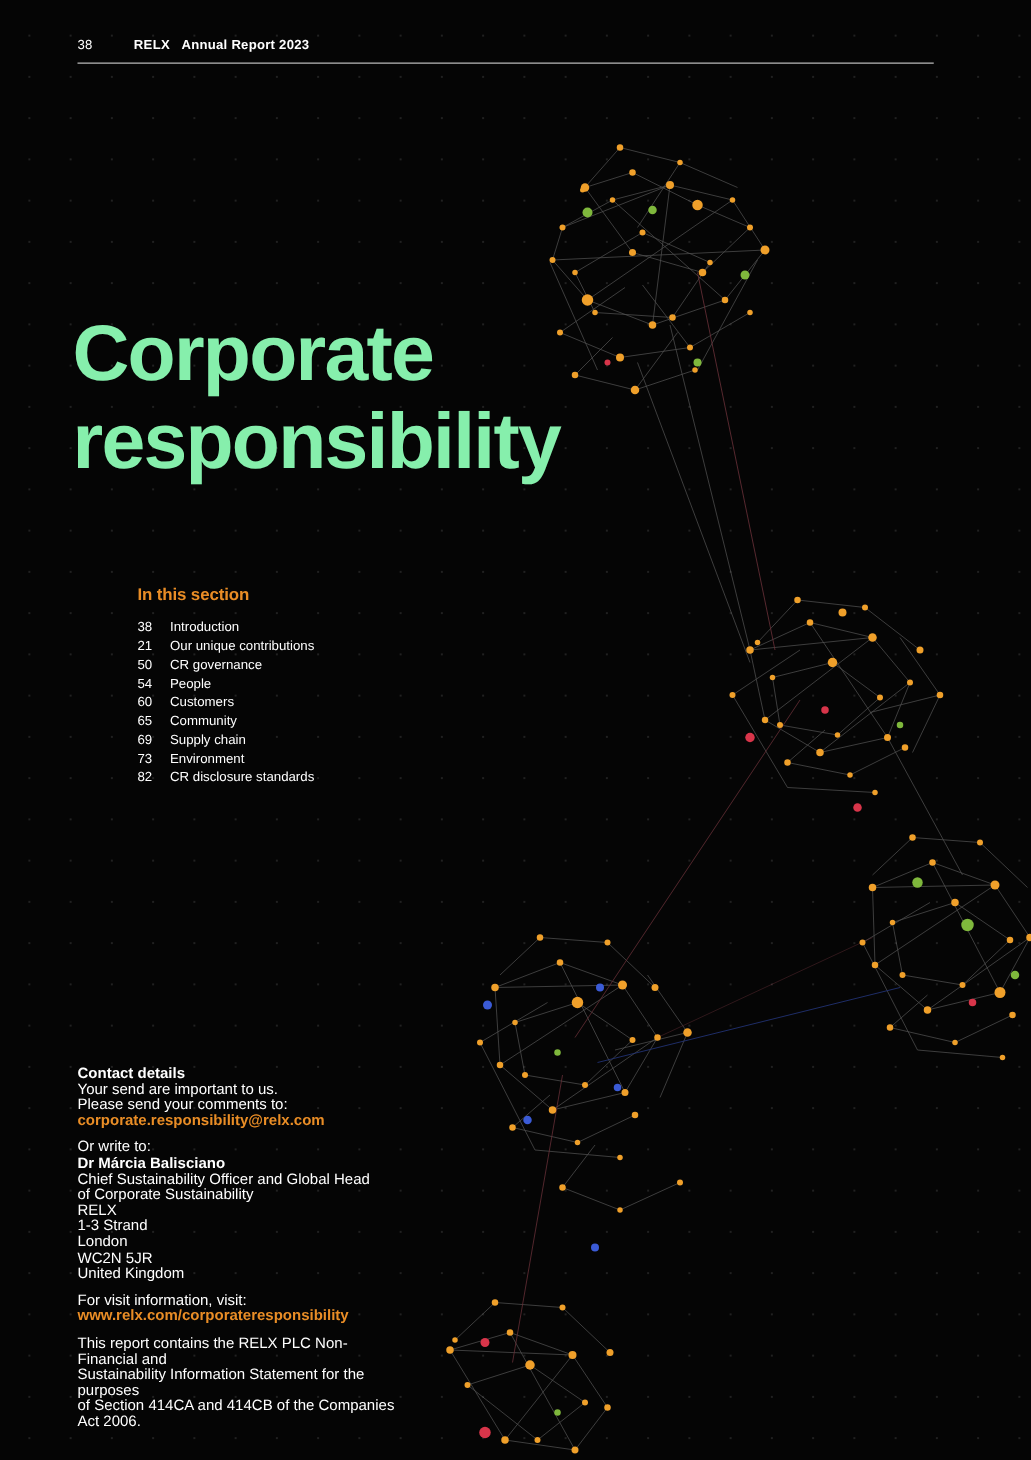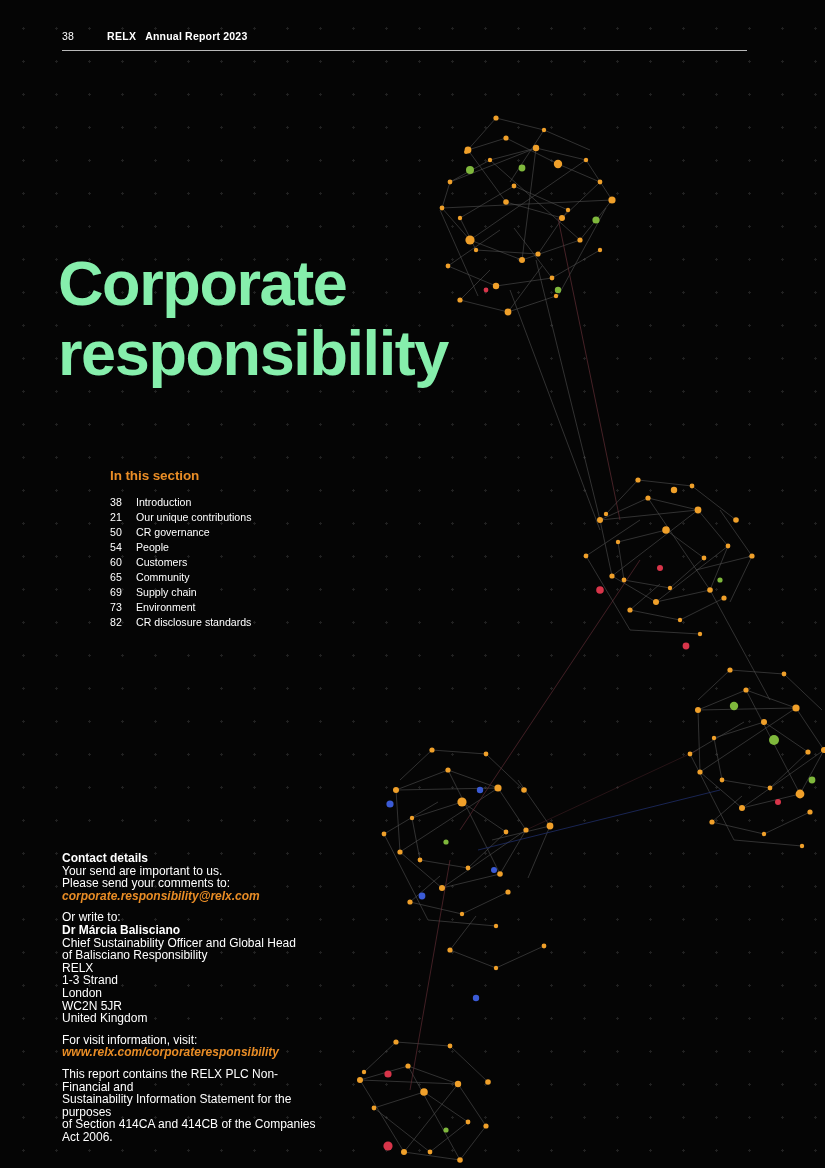--- a/index.html
+++ b/index.html
@@ -106,21 +106,21 @@
   #contact {
     position: absolute;
     left: 62px;
     top: 852px;
     width: 260px;
     font-size: 12px;
     line-height: 12.6px;
     color: #ffffff;
   }
   #contact .b { font-weight: bold; }
-  #contact .orange { color: #e98d26; font-weight: bold; font-style: italic; }
+  #contact .orange { color: #e98d26; font-weight: bold; }
   #contact .gap { height: 9px; }
 </style>
 </head>
 <body>
 
 <div id="page">
 
   <div id="dotgrid"></div>
 
   <div id="network">
@@ -376,21 +376,21 @@
     <div class="b">Contact details</div>
     <div>Your send are important to us.</div>
     <div>Please send your comments to:</div>
     <div class="orange">corporate.responsibility@relx.com</div>
 
     <div class="gap"></div>
 
     <div>Or write to:</div>
     <div class="b">Dr Márcia Balisciano</div>
     <div>Chief Sustainability Officer and Global Head</div>
-    <div>of Balisciano Responsibility</div>
+    <div>of Corporate Sustainability</div>
     <div>RELX</div>
     <div>1-3 Strand</div>
     <div>London</div>
     <div>WC2N 5JR</div>
     <div>United Kingdom</div>
 
     <div class="gap"></div>
 
     <div>For visit information, visit:</div>
     <div class="orange">www.relx.com/corporateresponsibility</div>

